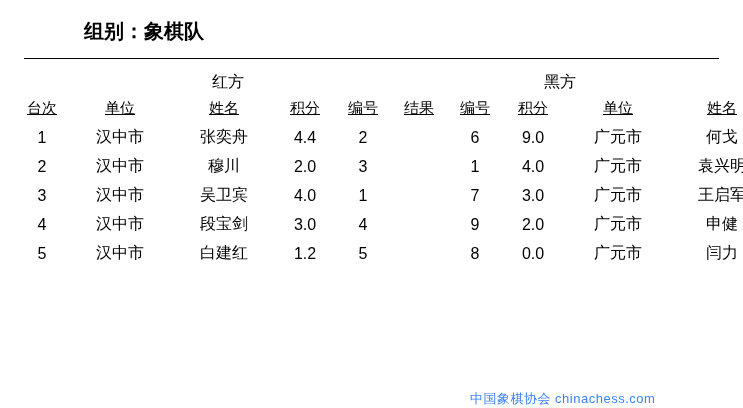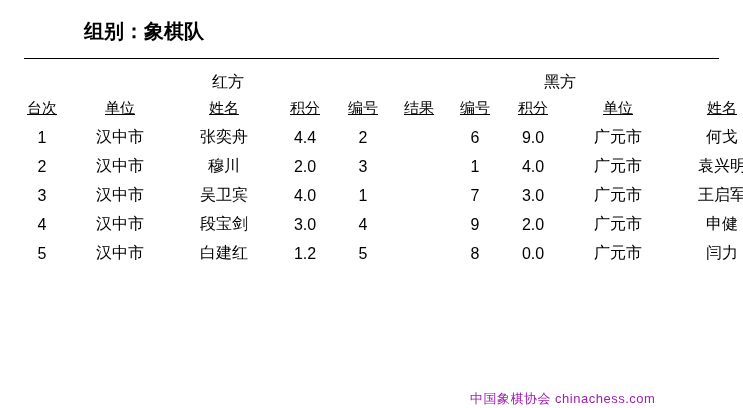--- a/index.html
+++ b/index.html
@@ -86,21 +86,21 @@
   .c-res   { width: 58px; }
   .c-no2   { width: 54px; }
   .c-score2{ width: 62px; }
   .c-unit2 { width: 108px; }
   .c-name2 { width: 100px; }
   .watermark {
     position: absolute;
     left: 470px;
     top: 372px;
     font-size: 13px;
-    color: #a21caf;
+    color: #3b82f6;
     letter-spacing: 0.5px;
     white-space: nowrap;
     pointer-events: none;
   }
 </style>
 </head>
 <body>
 
 <div class="page">
 

